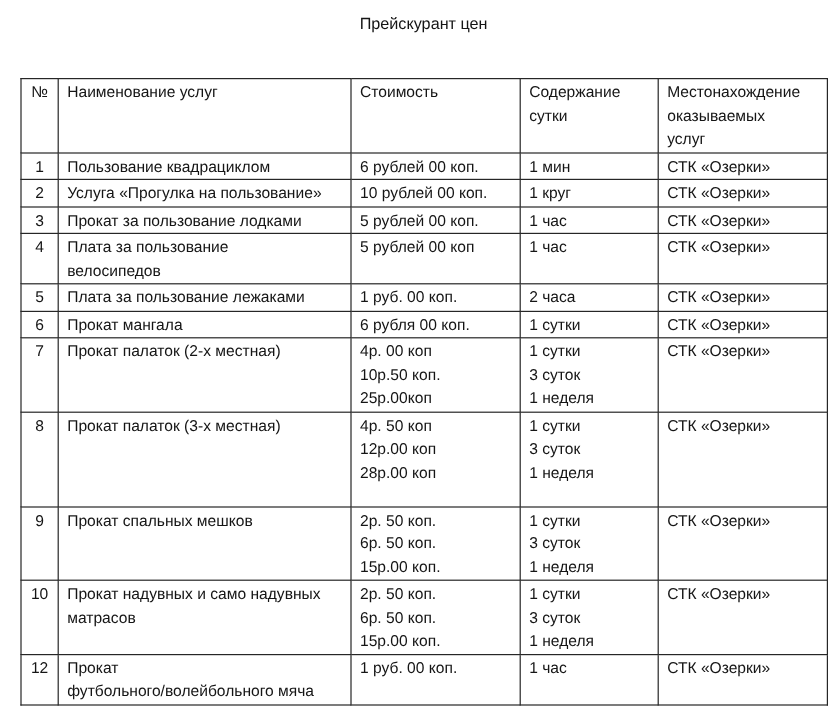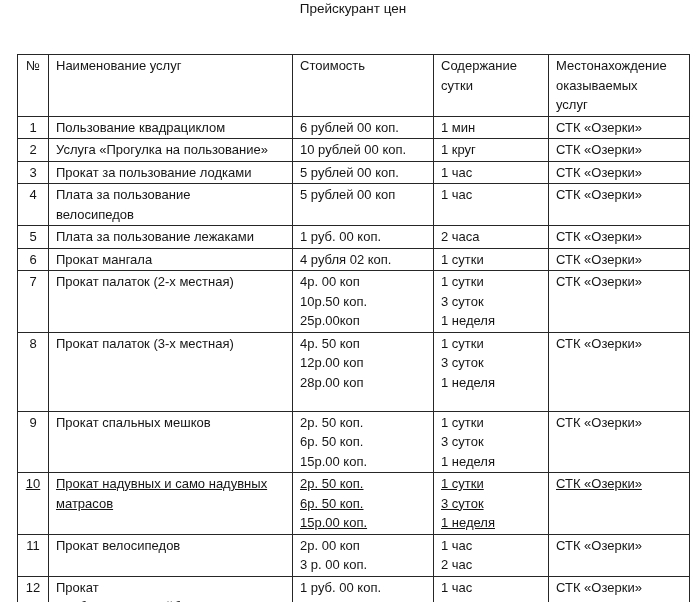--- a/index.html
+++ b/index.html
@@ -8,20 +8,21 @@
     width: 700px;
     height: 602px;
     background: #ffffff;
     overflow: hidden;
     font-family: "Liberation Sans", sans-serif;
     color: #151515;
   }
   .doc-title {
     width: 672px;
     margin: 0 0 0 17px;
+    padding-top: 11px;
     text-align: center;
     font-size: 13.5px;
     line-height: 18px;
   }
   table.price-table {
     border-collapse: collapse;
     table-layout: fixed;
     width: 672px;
     margin: 36px 0 0 17px;
   }
@@ -43,21 +44,21 @@
   thead tr        { height: 59px; }
   tbody tr:nth-child(1)  { height: 20px; }
   tbody tr:nth-child(2)  { height: 21px; }
   tbody tr:nth-child(3)  { height: 20px; }
   tbody tr:nth-child(4)  { height: 36px; }
   tbody tr:nth-child(5)  { height: 20px; }
   tbody tr:nth-child(6)  { height: 20px; }
   tbody tr:nth-child(7)  { height: 58px; }
   tbody tr:nth-child(8)  { height: 79px; }
   tbody tr:nth-child(9)  { height: 55px; }
-  tbody tr:nth-child(10) { height: 61px; text-decoration: underline; }
+  tbody tr:nth-child(10) { height: 61px; }
   tbody tr:nth-child(11) { height: 37px; }
   tbody tr:nth-child(12) { height: 38px; }
 </style>
 </head>
 <body>
 
 <div class="doc-title">Прейскурант цен</div>
 
 <table class="price-table">
   <colgroup>
@@ -112,21 +113,21 @@
     <tr>
       <td class="cell-num">5</td>
       <td>Плата за пользование лежаками</td>
       <td>1 руб. 00 коп.</td>
       <td>2 часа</td>
       <td>СТК «Озерки»</td>
     </tr>
     <tr>
       <td class="cell-num">6</td>
       <td>Прокат мангала</td>
-      <td>4 рубля 02 коп.</td>
+      <td>6 рубля 00 коп.</td>
       <td>1 сутки</td>
       <td>СТК «Озерки»</td>
     </tr>
     <tr>
       <td class="cell-num">7</td>
       <td>Прокат палаток (2-х местная)</td>
       <td>4р. 00 коп
 10р.50 коп.
 25р.00коп</td>
       <td>1 сутки
@@ -162,29 +163,20 @@
 матрасов</td>
       <td>2р. 50 коп.
 6р. 50 коп.
 15р.00 коп.</td>
       <td>1 сутки
 3 суток
 1 неделя</td>
       <td>СТК «Озерки»</td>
     </tr>
     <tr>
-      <td class="cell-num">11</td>
-      <td>Прокат велосипедов</td>
-      <td>2р. 00 коп
-3 р. 00 коп.</td>
-      <td>1 час
-2 час</td>
-      <td>СТК «Озерки»</td>
-    </tr>
-    <tr>
       <td class="cell-num">12</td>
       <td>Прокат
 футбольного/волейбольного мяча</td>
       <td>1 руб. 00 коп.</td>
       <td>1 час</td>
       <td>СТК «Озерки»</td>
     </tr>
   </tbody>
 </table>
 

